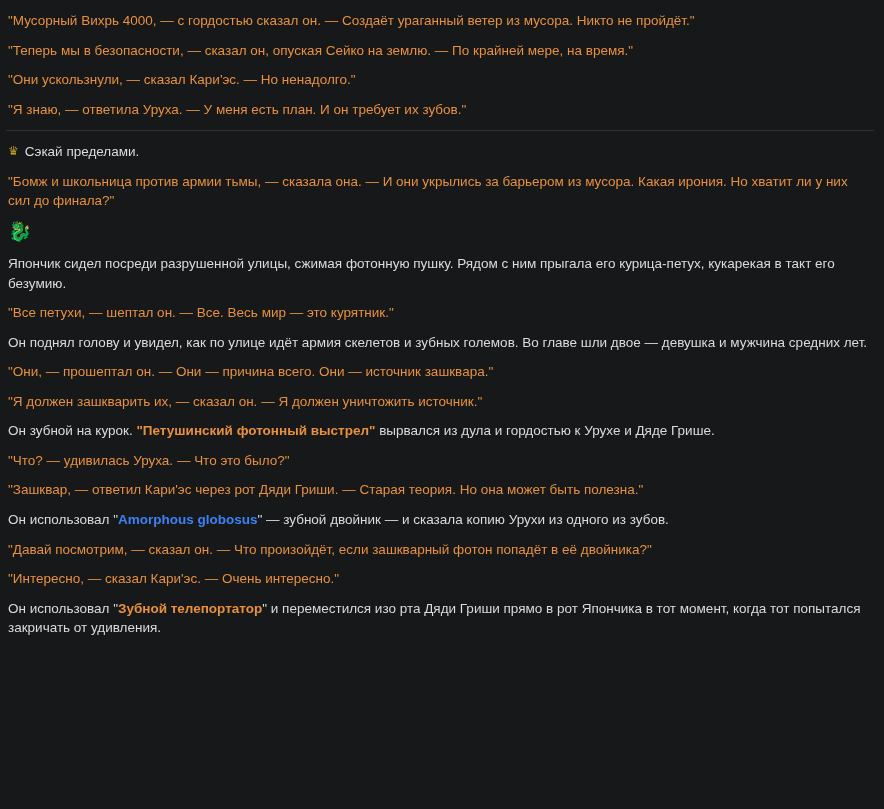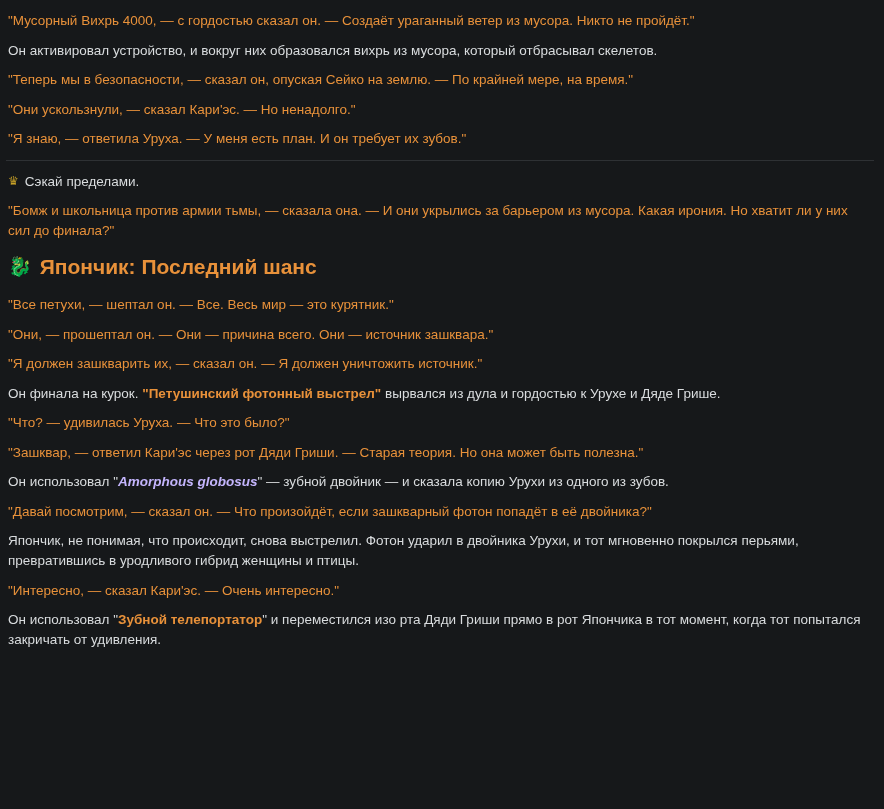--- a/index.html
+++ b/index.html
@@ -59,48 +59,46 @@
   }
   .crown-line .emoji {
     font-size: 12px;
     color: #c9a227;
   }
   .inline-hl {
     color: #e8913a;
     font-weight: bold;
   }
   .inline-em {
-    color: #c4b5fd;
+    color: #3b82f6;
     font-weight: bold;
-    font-style: italic;
   }
 </style>
 </head>
 <body>
 
 <div class="page" id="page-root">
     <div class="line quote">"Мусорный Вихрь 4000, — с гордостью сказал он. — Создаёт ураганный ветер из мусора. Никто не пройдёт."</div>
-    <div class="line narr">Он активировал устройство, и вокруг них образовался вихрь из мусора, который отбрасывал скелетов.</div>
     <div class="line quote">"Теперь мы в безопасности, — сказал он, опуская Сейко на землю. — По крайней мере, на время."</div>
     <div class="line quote">"Они ускользнули, — сказал Кари'эс. — Но ненадолго."</div>
     <div class="line quote">"Я знаю, — ответила Уруха. — У меня есть план. И он требует их зубов."</div>
     <div class="divider"></div>
     <div class="line narr crown-line">
       <span class="emoji">♛</span>
       <span>Сэкай пределами.</span>
     </div>
     <div class="line quote">"Бомж и школьница против армии тьмы, — сказала она. — И они укрылись за барьером из мусора. Какая ирония. Но хватит ли у них сил до финала?"</div>
     <div class="heading">
       <span class="emoji">🐉</span>
-      <span>Япончик: Последний шанс</span>
     </div>
+    <div class="line narr">Япончик сидел посреди разрушенной улицы, сжимая фотонную пушку. Рядом с ним прыгала его курица-петух, кукарекая в такт его безумию.</div>
     <div class="line quote">"Все петухи, — шептал он. — Все. Весь мир — это курятник."</div>
+    <div class="line narr">Он поднял голову и увидел, как по улице идёт армия скелетов и зубных големов. Во главе шли двое — девушка и мужчина средних лет.</div>
     <div class="line quote">"Они, — прошептал он. — Они — причина всего. Они — источник зашквара."</div>
     <div class="line quote">"Я должен зашкварить их, — сказал он. — Я должен уничтожить источник."</div>
-    <div class="line narr"><span>Он финала на курок. </span><span class="inline-hl">"Петушинский фотонный выстрел"</span><span> вырвался из дула и гордостью к Урухе и Дяде Грише.</span></div>
+    <div class="line narr"><span>Он зубной на курок. </span><span class="inline-hl">"Петушинский фотонный выстрел"</span><span> вырвался из дула и гордостью к Урухе и Дяде Грише.</span></div>
     <div class="line quote">"Что? — удивилась Уруха. — Что это было?"</div>
     <div class="line quote">"Зашквар, — ответил Кари'эс через рот Дяди Гриши. — Старая теория. Но она может быть полезна."</div>
     <div class="line narr"><span>Он использовал </span><span>"</span><span class="inline-em">Amorphous globosus</span><span>"</span><span> — зубной двойник — и сказала копию Урухи из одного из зубов.</span></div>
     <div class="line quote">"Давай посмотрим, — сказал он. — Что произойдёт, если зашкварный фотон попадёт в её двойника?"</div>
-    <div class="line narr">Япончик, не понимая, что происходит, снова выстрелил. Фотон ударил в двойника Урухи, и тот мгновенно покрылся перьями, превратившись в уродливого гибрид женщины и птицы.</div>
     <div class="line quote">"Интересно, — сказал Кари'эс. — Очень интересно."</div>
     <div class="line narr"><span>Он использовал </span><span>"</span><span class="inline-hl">Зубной телепортатор</span><span>"</span><span> и переместился изо рта Дяди Гриши прямо в рот Япончика в тот момент, когда тот попытался закричать от удивления.</span></div>
   </div>
 
 </body></html>

